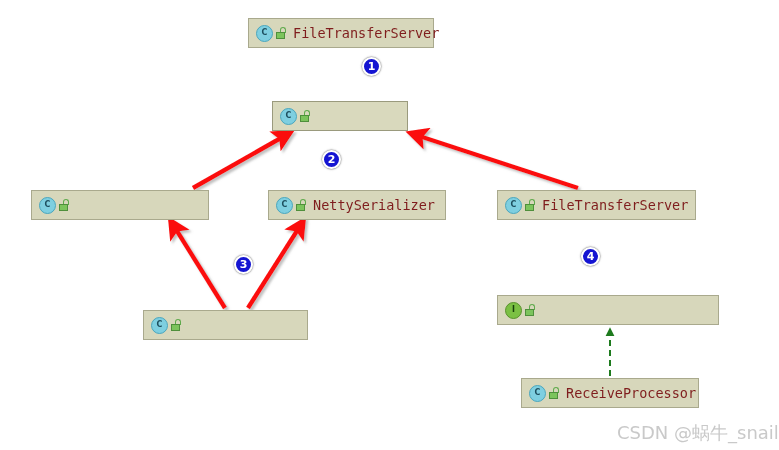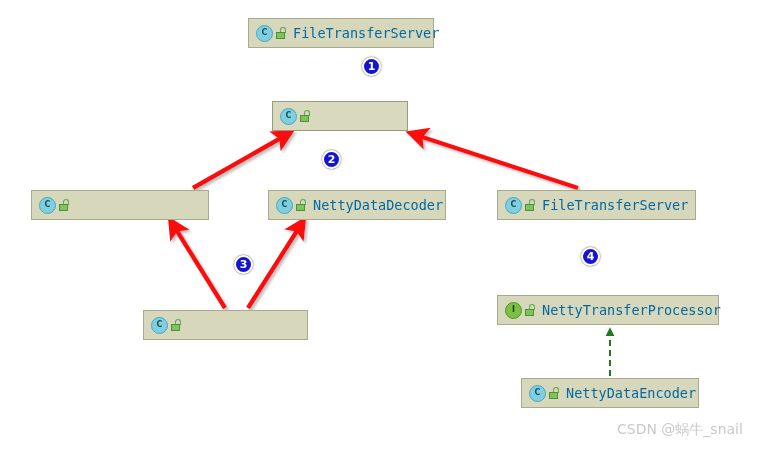--- a/index.html
+++ b/index.html
@@ -87,21 +87,21 @@
     top: 5px;
     width: 9px;
     height: 7px;
     background: #7cc45c;
     border: 1px solid #4f8f3c;
     box-sizing: border-box;
   }
   .node .label {
     font-family: "DejaVu Sans Mono", "Liberation Mono", monospace;
     font-size: 13.5px;
-    color: #0369a1;
+    color: #7f1d1d;
     letter-spacing: 0px;
   }
   .badge {
     position: absolute;
     width: 19px;
     height: 19px;
     border-radius: 50%;
     background: #1414d2;
     border: 2px solid #ffffff;
     box-shadow: 0 0 1.5px 0.5px rgba(110,110,110,0.75);
@@ -111,21 +111,21 @@
     font-weight: bold;
     display: flex;
     align-items: center;
     justify-content: center;
     line-height: 1;
     box-sizing: border-box;
   }
   .watermark {
     position: absolute;
     font-family: "DejaVu Sans", "Liberation Sans", sans-serif;
-    font-size: 14px;
+    font-size: 18px;
     color: #c9c9c9;
     white-space: nowrap;
   }
 </style>
 </head>
 <body>
 
 <div id="canvas">
 
   <svg class="edges" viewBox="0 0 779 450" xmlns="http://www.w3.org/2000/svg">
@@ -174,21 +174,21 @@
           <span class="shackle"></span>
           <span class="body"></span>
         </span>
       </div>
       <div class="node" style="left: 268px; top: 190px; width: 178px; height: 30px;">
         <span class="type-icon cls">C</span>
         <span class="lock-icon">
           <span class="shackle"></span>
           <span class="body"></span>
         </span>
-        <span class="label">NettyDataDecoder</span>
+        <span class="label">NettySerializer</span>
       </div>
       <div class="node" style="left: 497px; top: 190px; width: 199px; height: 30px;">
         <span class="type-icon cls">C</span>
         <span class="lock-icon">
           <span class="shackle"></span>
           <span class="body"></span>
         </span>
         <span class="label">FileTransferServer</span>
       </div>
       <div class="node" style="left: 143px; top: 310px; width: 165px; height: 30px;">
@@ -197,29 +197,28 @@
           <span class="shackle"></span>
           <span class="body"></span>
         </span>
       </div>
       <div class="node" style="left: 497px; top: 295px; width: 222px; height: 30px;">
         <span class="type-icon iface">I</span>
         <span class="lock-icon">
           <span class="shackle"></span>
           <span class="body"></span>
         </span>
-        <span class="label">NettyTransferProcessor</span>
       </div>
       <div class="node" style="left: 521px; top: 378px; width: 178px; height: 30px;">
         <span class="type-icon cls">C</span>
         <span class="lock-icon">
           <span class="shackle"></span>
           <span class="body"></span>
         </span>
-        <span class="label">NettyDataEncoder</span>
+        <span class="label">ReceiveProcessor</span>
       </div>
     </div>
   <div id="badges-layer">
       <div class="badge" style="left: 362px; top: 57px;">1</div>
       <div class="badge" style="left: 322px; top: 150px;">2</div>
       <div class="badge" style="left: 234px; top: 255px;">3</div>
       <div class="badge" style="left: 581px; top: 247px;">4</div>
     </div>
 
   <div class="watermark" style="left: 617px; top: 421px;">CSDN @蜗牛_snail</div>

